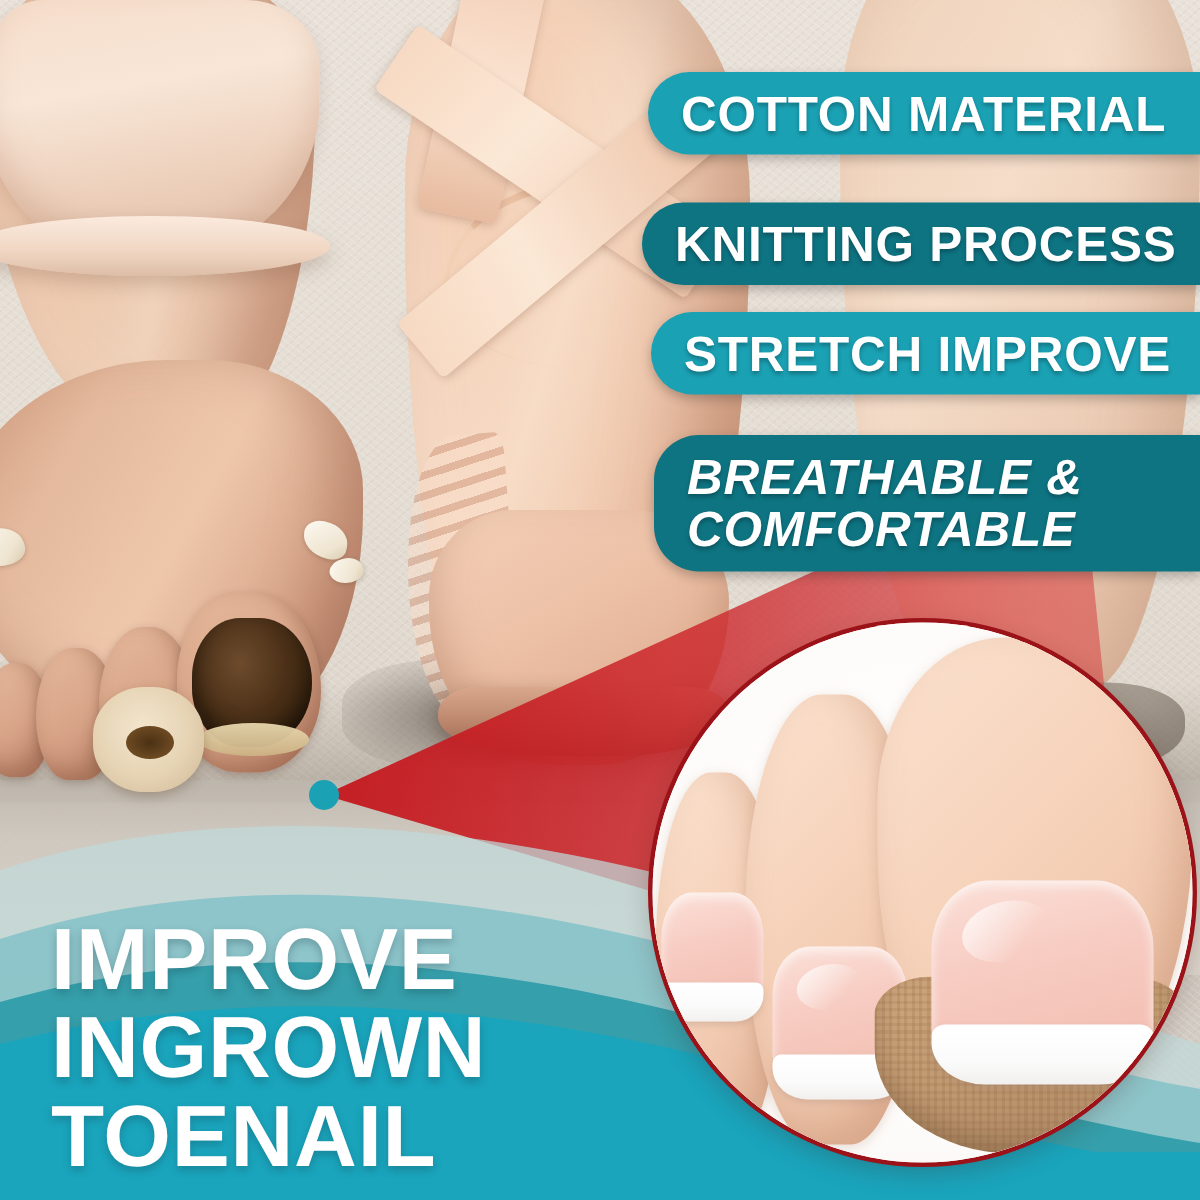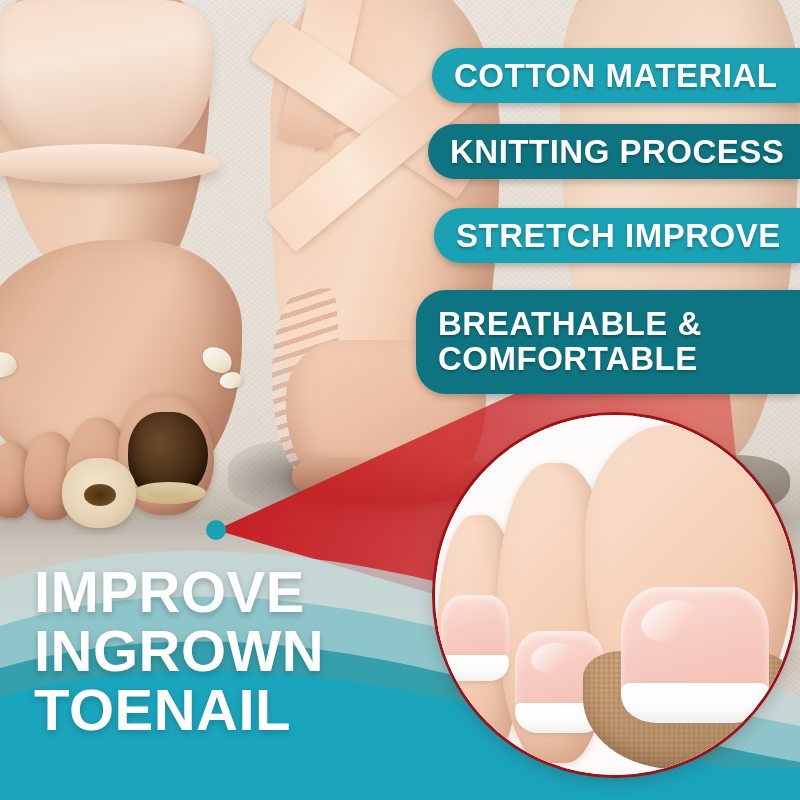--- a/index.html
+++ b/index.html
@@ -292,21 +292,21 @@
     font-weight: bold;
     font-size: 33px;
     letter-spacing: .5px;
     line-height: 1.08;
     text-shadow: 0 2px 3px rgba(0,0,0,.28);
     white-space: pre-line;
   }
   #banner-0 { left: 432px; top: 48px;  height: 55px; }
   #banner-1 { left: 428px; top: 124px; height: 55px; }
   #banner-2 { left: 434px; top: 208px; height: 55px; }
-  #banner-3 { left: 416px; top: 290px; height: 104px; }
+  #banner-3 { left: 436px; top: 290px; height: 91px; font-style: italic; }
   #banner-3 .banner-text { line-height: 1.06; }
 
   
   .inset {
     position: absolute;
     left: 435px; top: 415px;
     width: 360px; height: 360px;
     border-radius: 50%;
     overflow: hidden;
     background: #ffffff;
@@ -379,21 +379,21 @@
   .waves {
     position: absolute;
     left: 0; bottom: 0;
     width: 800px; height: 300px;
     pointer-events: none;
   }
 
   
   .headline {
     position: absolute;
-    left: 34px; top: 562px;
+    left: 34px; top: 610px;
     width: 400px;
     color: #ffffff;
     font-weight: bold;
     font-size: 58px;
     line-height: 1.02;
     letter-spacing: .5px;
     text-shadow: 0 3px 6px rgba(20,60,70,.30);
     white-space: pre-line;
   }
 </style>
@@ -459,21 +459,21 @@
     <path d="M0,196 C180,150 360,172 540,222 C670,258 745,272 800,280 L800,300 L0,300 Z" fill="#1AA5BD"></path>
     <rect x="0" y="268" width="800" height="32" fill="#1AA5BD"></rect>
   </svg>
 
   <div class="banners">
 
     <div class="banner" id="banner-0" style="background:#1AA1B4;">
       <span class="banner-text">COTTON MATERIAL</span>
     </div>
 
-    <div class="banner" id="banner-1" style="background:#0E7482;">
+    <div class="banner" id="banner-1" style="background:#0E7482;margin-top:11px;">
       <span class="banner-text">KNITTING PROCESS</span>
     </div>
 
     <div class="banner" id="banner-2" style="background:#1AA1B4;">
       <span class="banner-text">STRETCH IMPROVE</span>
     </div>
 
     <div class="banner" id="banner-3" style="background:#0E7482;">
       <span class="banner-text">BREATHABLE &amp;
 COMFORTABLE</span>

